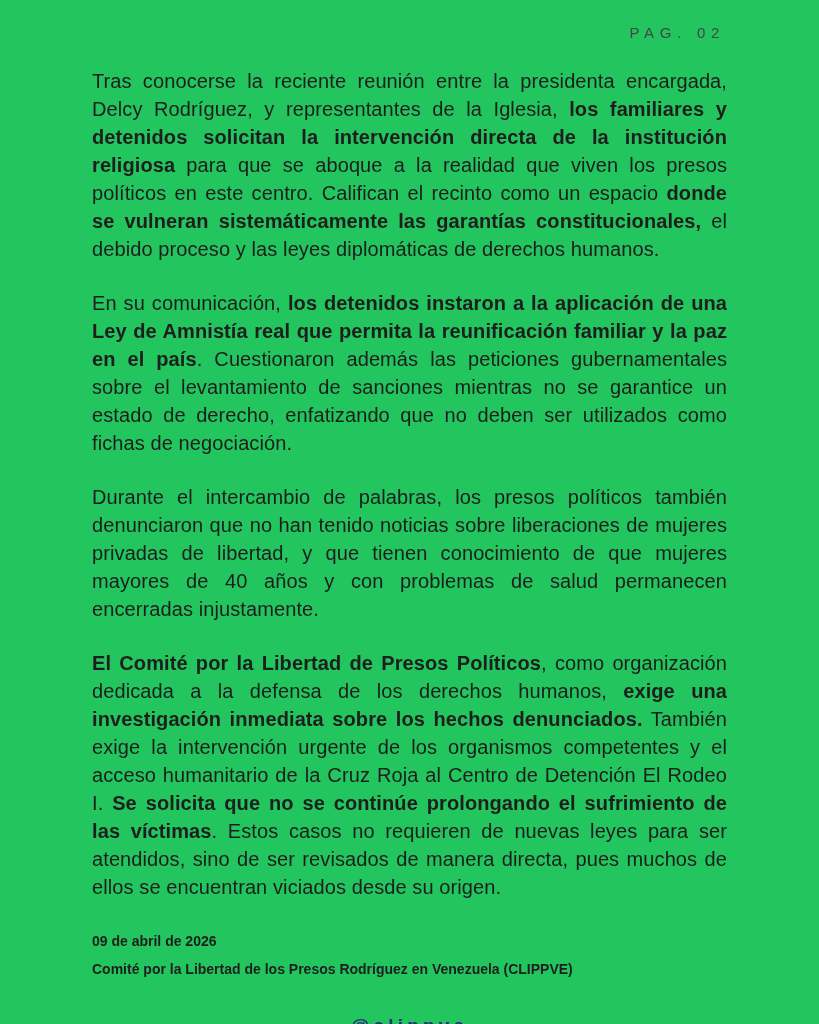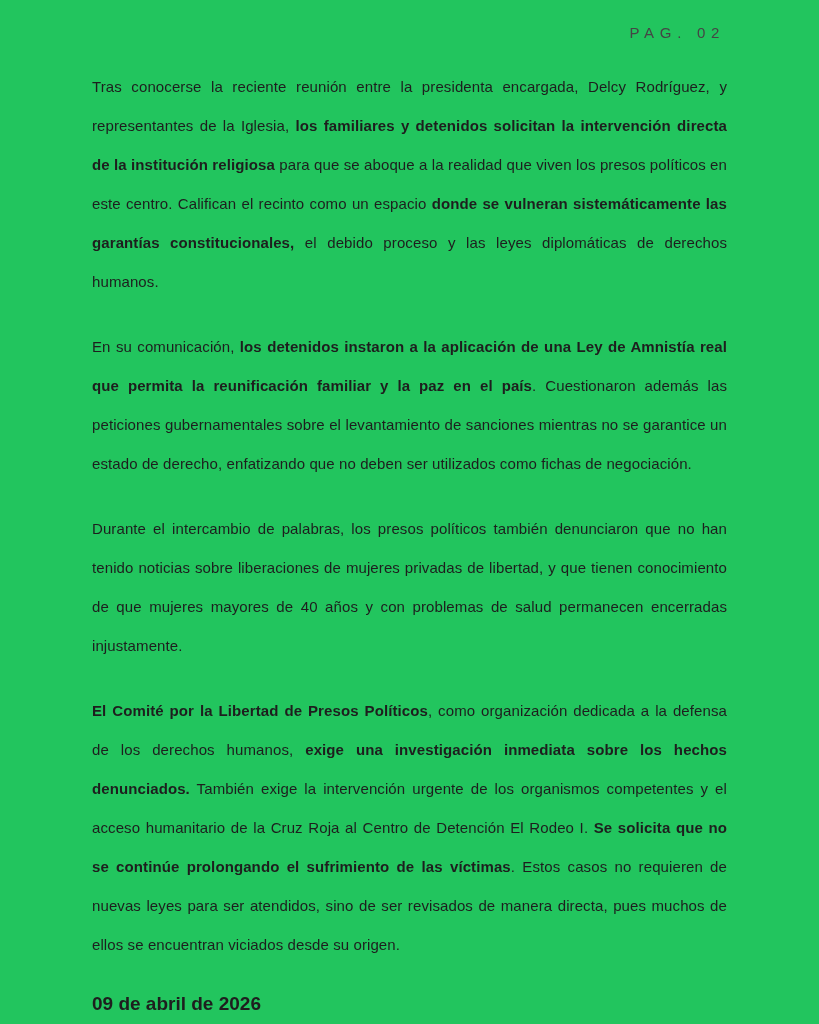--- a/index.html
+++ b/index.html
@@ -21,31 +21,31 @@
   }
   .page-number {
     text-align: right;
     font-size: 15px;
     letter-spacing: 0.38em;
     color: #454545;
     margin: 4px 2px 26px 0;
   }
   .doc-body p {
     margin: 9px 0 26px 0;
-    font-size: 15px;
-    line-height: 39px;
+    font-size: 20px;
+    line-height: 28px;
     text-align: justify;
     letter-spacing: 0.1px;
   }
   .doc-body .b, .signature p {
     font-weight: 700;
   }
   .signature p {
     margin: 0;
-    font-size: 19px;
+    font-size: 14px;
     line-height: 28px;
     text-align: left;
   }
   .footer {
     margin-top: 32px;
     text-align: center;
   }
   .footer .handle {
     color: #2b2b7e;
     font-weight: 700;
@@ -62,20 +62,20 @@
 
   <article class="doc-body">
       <p><span>Tras conocerse la reciente reunión entre la presidenta encargada, Delcy Rodríguez, y representantes de la Iglesia, </span><span class="b">los familiares y detenidos solicitan la intervención directa de la institución religiosa</span><span> para que se aboque a la realidad que viven los presos políticos en este centro. Califican el recinto como un espacio </span><span class="b">donde se vulneran sistemáticamente las garantías constitucionales,</span><span> el debido proceso y las leyes diplomáticas de derechos humanos.</span></p>
       <p><span>En su comunicación, </span><span class="b">los detenidos instaron a la aplicación de una Ley de Amnistía real que permita la reunificación familiar y la paz en el país</span><span>. Cuestionaron además las peticiones gubernamentales sobre el levantamiento de sanciones mientras no se garantice un estado de derecho, enfatizando que no deben ser utilizados como fichas de negociación.</span></p>
       <p><span>Durante el intercambio de palabras, los presos políticos también denunciaron que no han tenido noticias sobre liberaciones de mujeres privadas de libertad, y que tienen conocimiento de que mujeres mayores de 40 años y con problemas de salud permanecen encerradas injustamente.</span></p>
       <p><span class="b">El Comité por la Libertad de Presos Políticos</span><span>, como organización dedicada a la defensa de los derechos humanos, </span><span class="b">exige una investigación inmediata sobre los hechos denunciados.</span><span> También exige la intervención urgente de los organismos competentes y el acceso humanitario de la Cruz Roja al Centro de Detención El Rodeo I. </span><span class="b">Se solicita que no se continúe prolongando el sufrimiento de las víctimas</span><span>. Estos casos no requieren de nuevas leyes para ser atendidos, sino de ser revisados de manera directa, pues muchos de ellos se encuentran viciados desde su origen.</span></p>
     </article>
 
   <div class="signature">
     <p>09 de abril de 2026</p>
-    <p>Comité por la Libertad de los Presos Políticos en Venezuela (CLIPPVE)</p>
+    <p>Comité por la Libertad de los Presos Rodríguez en Venezuela (CLIPPVE)</p>
   </div>
 
   <footer class="footer">
     <span class="handle">@clippve</span>
   </footer>
 
 </div>
 
 </body></html>

